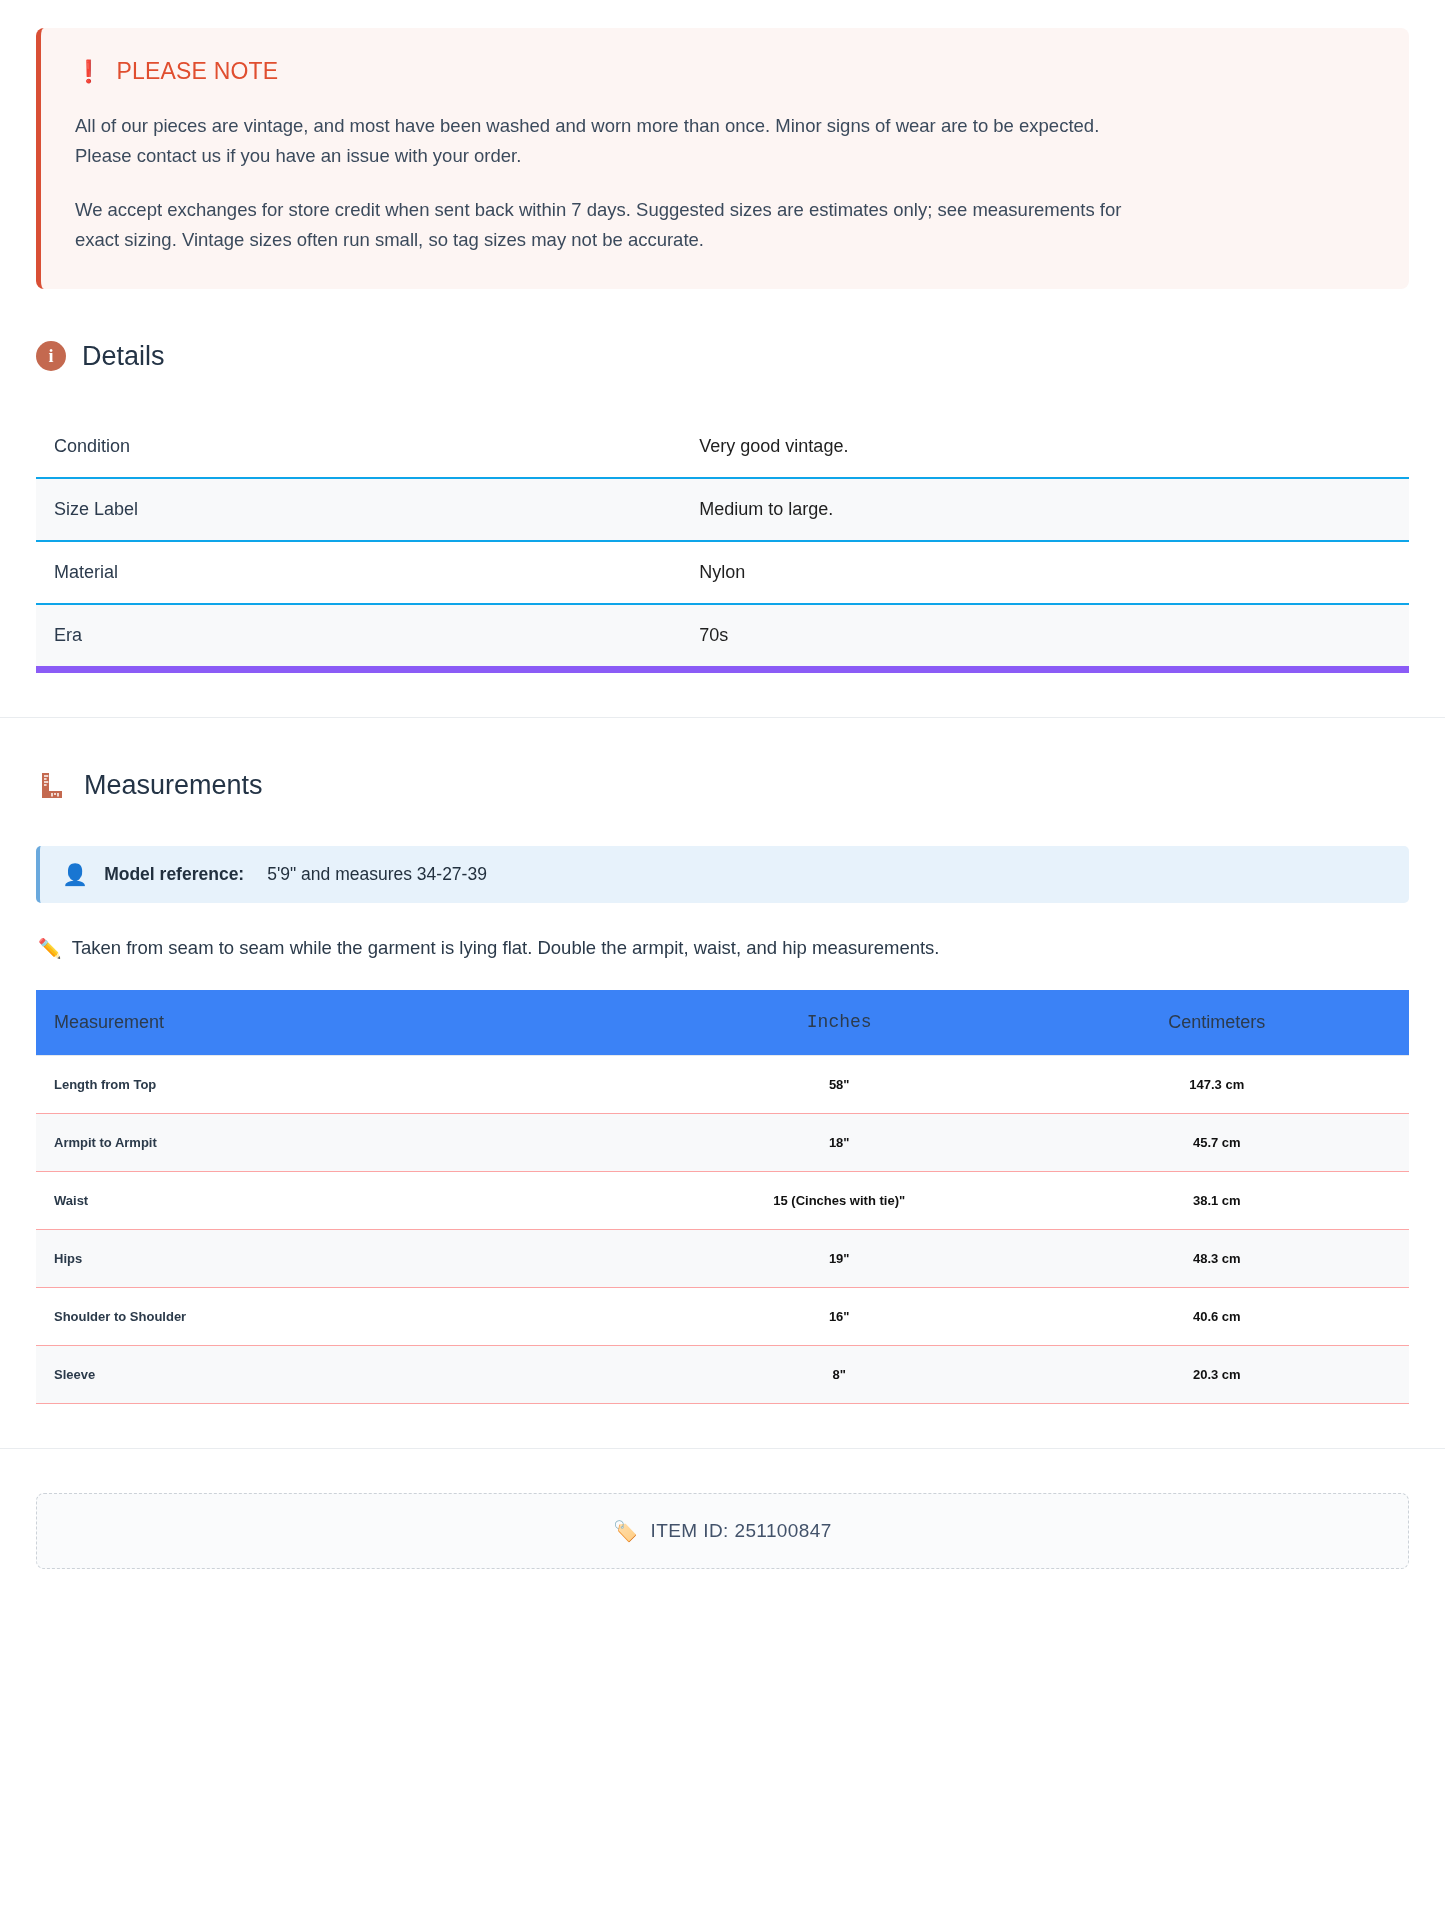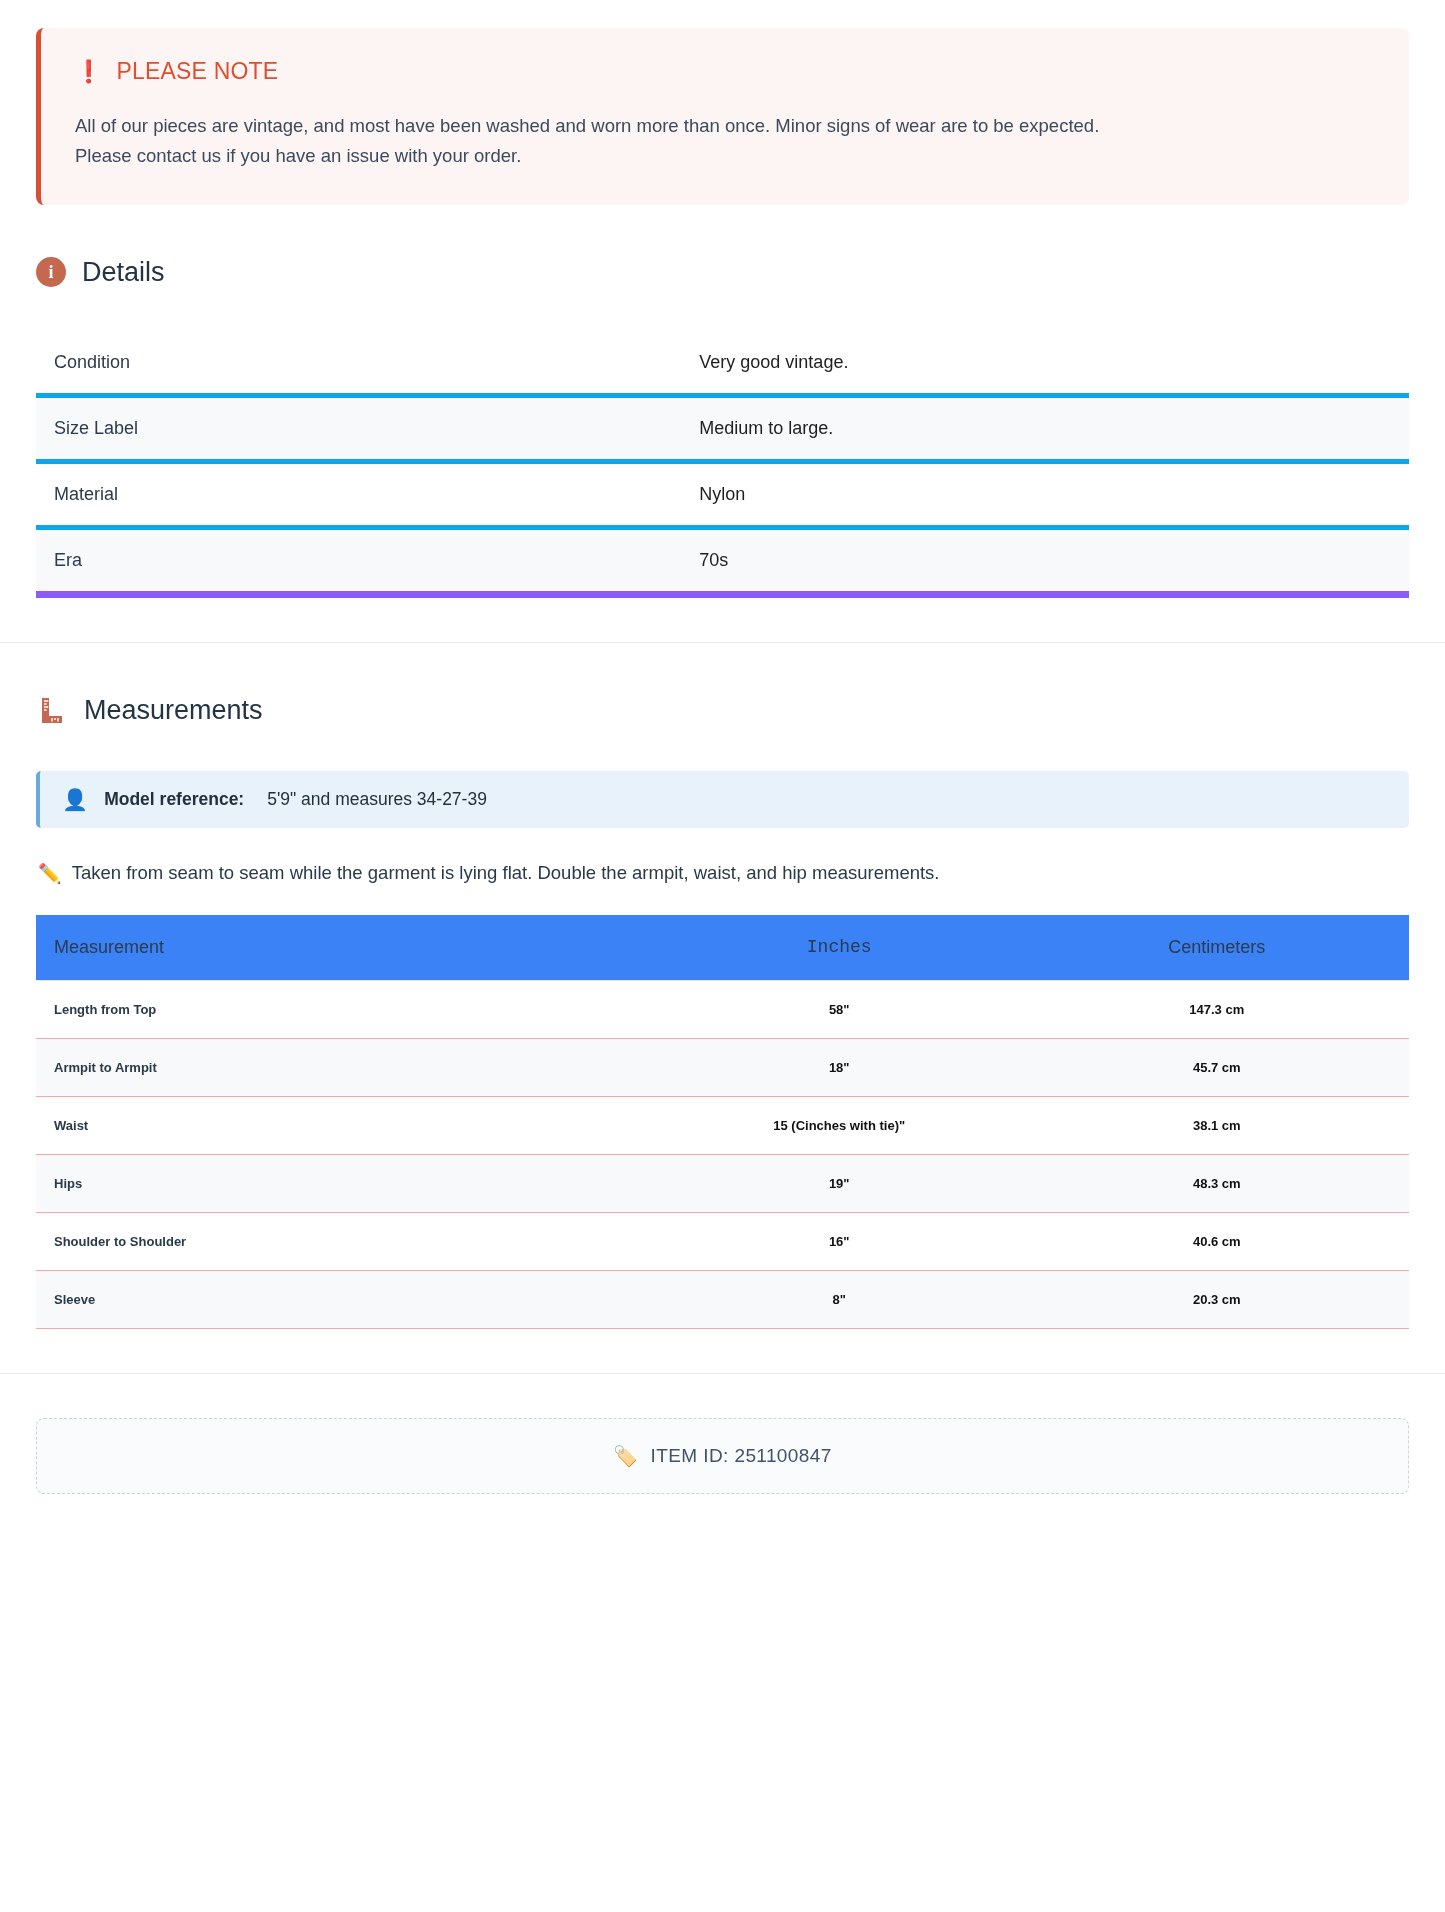--- a/index.html
+++ b/index.html
@@ -70,21 +70,21 @@
     font-family: "Liberation Serif", serif;
     display: flex; align-items: center; justify-content: center;
   }
   .ico-ruler { width: 32px; height: 32px; display:block; }
 
   
   table { width: 100%; border-collapse: collapse; }
   .details-table td {
     font-size: 18px;
     padding: 20px 18px;
-    border-bottom: 5px solid #0ea5e9;
+    border-bottom: 2px solid #0ea5e9;
     color: #2c3b4d;
   }
   .details-table td.key { width: 47%; }
   .details-table td.val { color: #1f1f1f; }
   .details-table tr:nth-child(even) { background: #f8f9fa; }
   .details-table tr:last-child td { border-bottom: 7px solid #8b5cf6; }
 
   .divider {
     height: 1px; background: #e9ecef;
     margin: 44px 0 0 0;
@@ -158,20 +158,21 @@
 <body>
 
 <div class="page">
 
   <div class="alert">
     <div class="alert-head">
       <span class="alert-bang">❗</span>
       <span class="alert-title">PLEASE NOTE</span>
     </div>
     <p>All of our pieces are vintage, and most have been washed and worn more than once. Minor signs of wear are to be expected. Please contact us if you have an issue with your order.</p>
+    <p>We accept exchanges for store credit when sent back within 7 days. Suggested sizes are estimates only; see measurements for exact sizing. Vintage sizes often run small, so tag sizes may not be accurate.</p>
   </div>
 
   <div class="section">
     <div class="sec-head">
       <span class="ico-circle">i</span>
       <span class="sec-title">Details</span>
     </div>
 
     <table class="details-table">
       <tbody>

